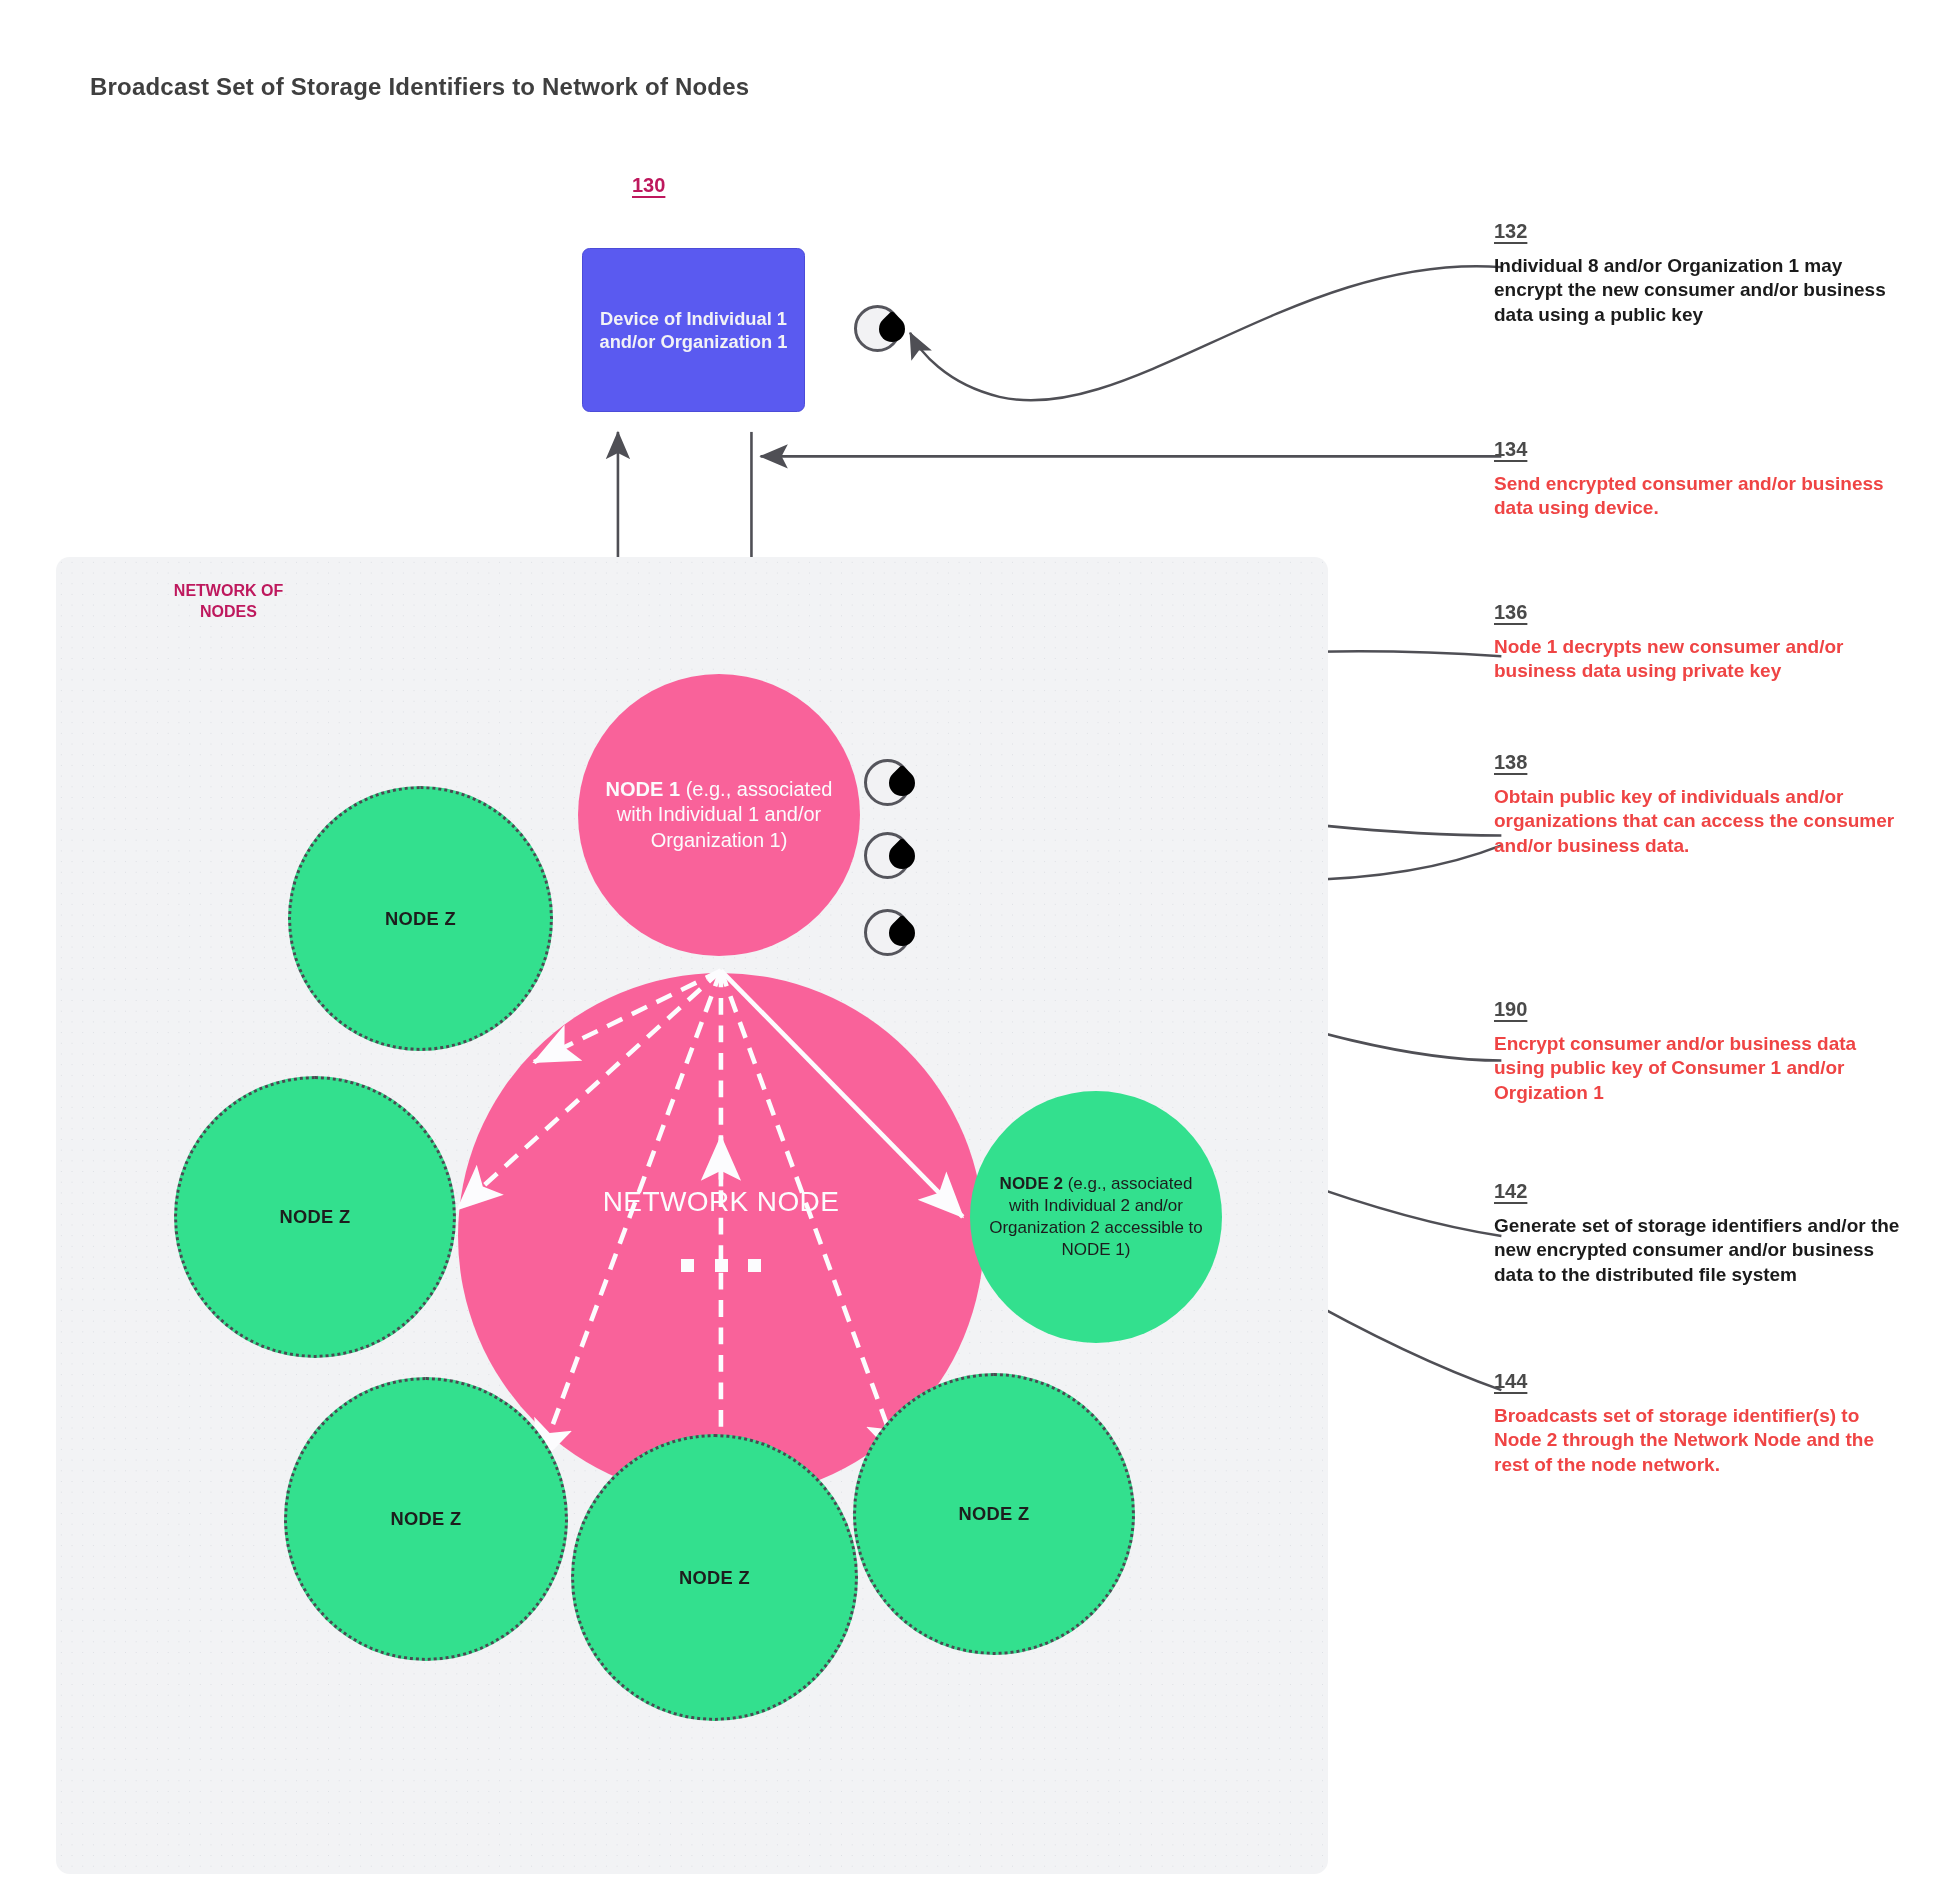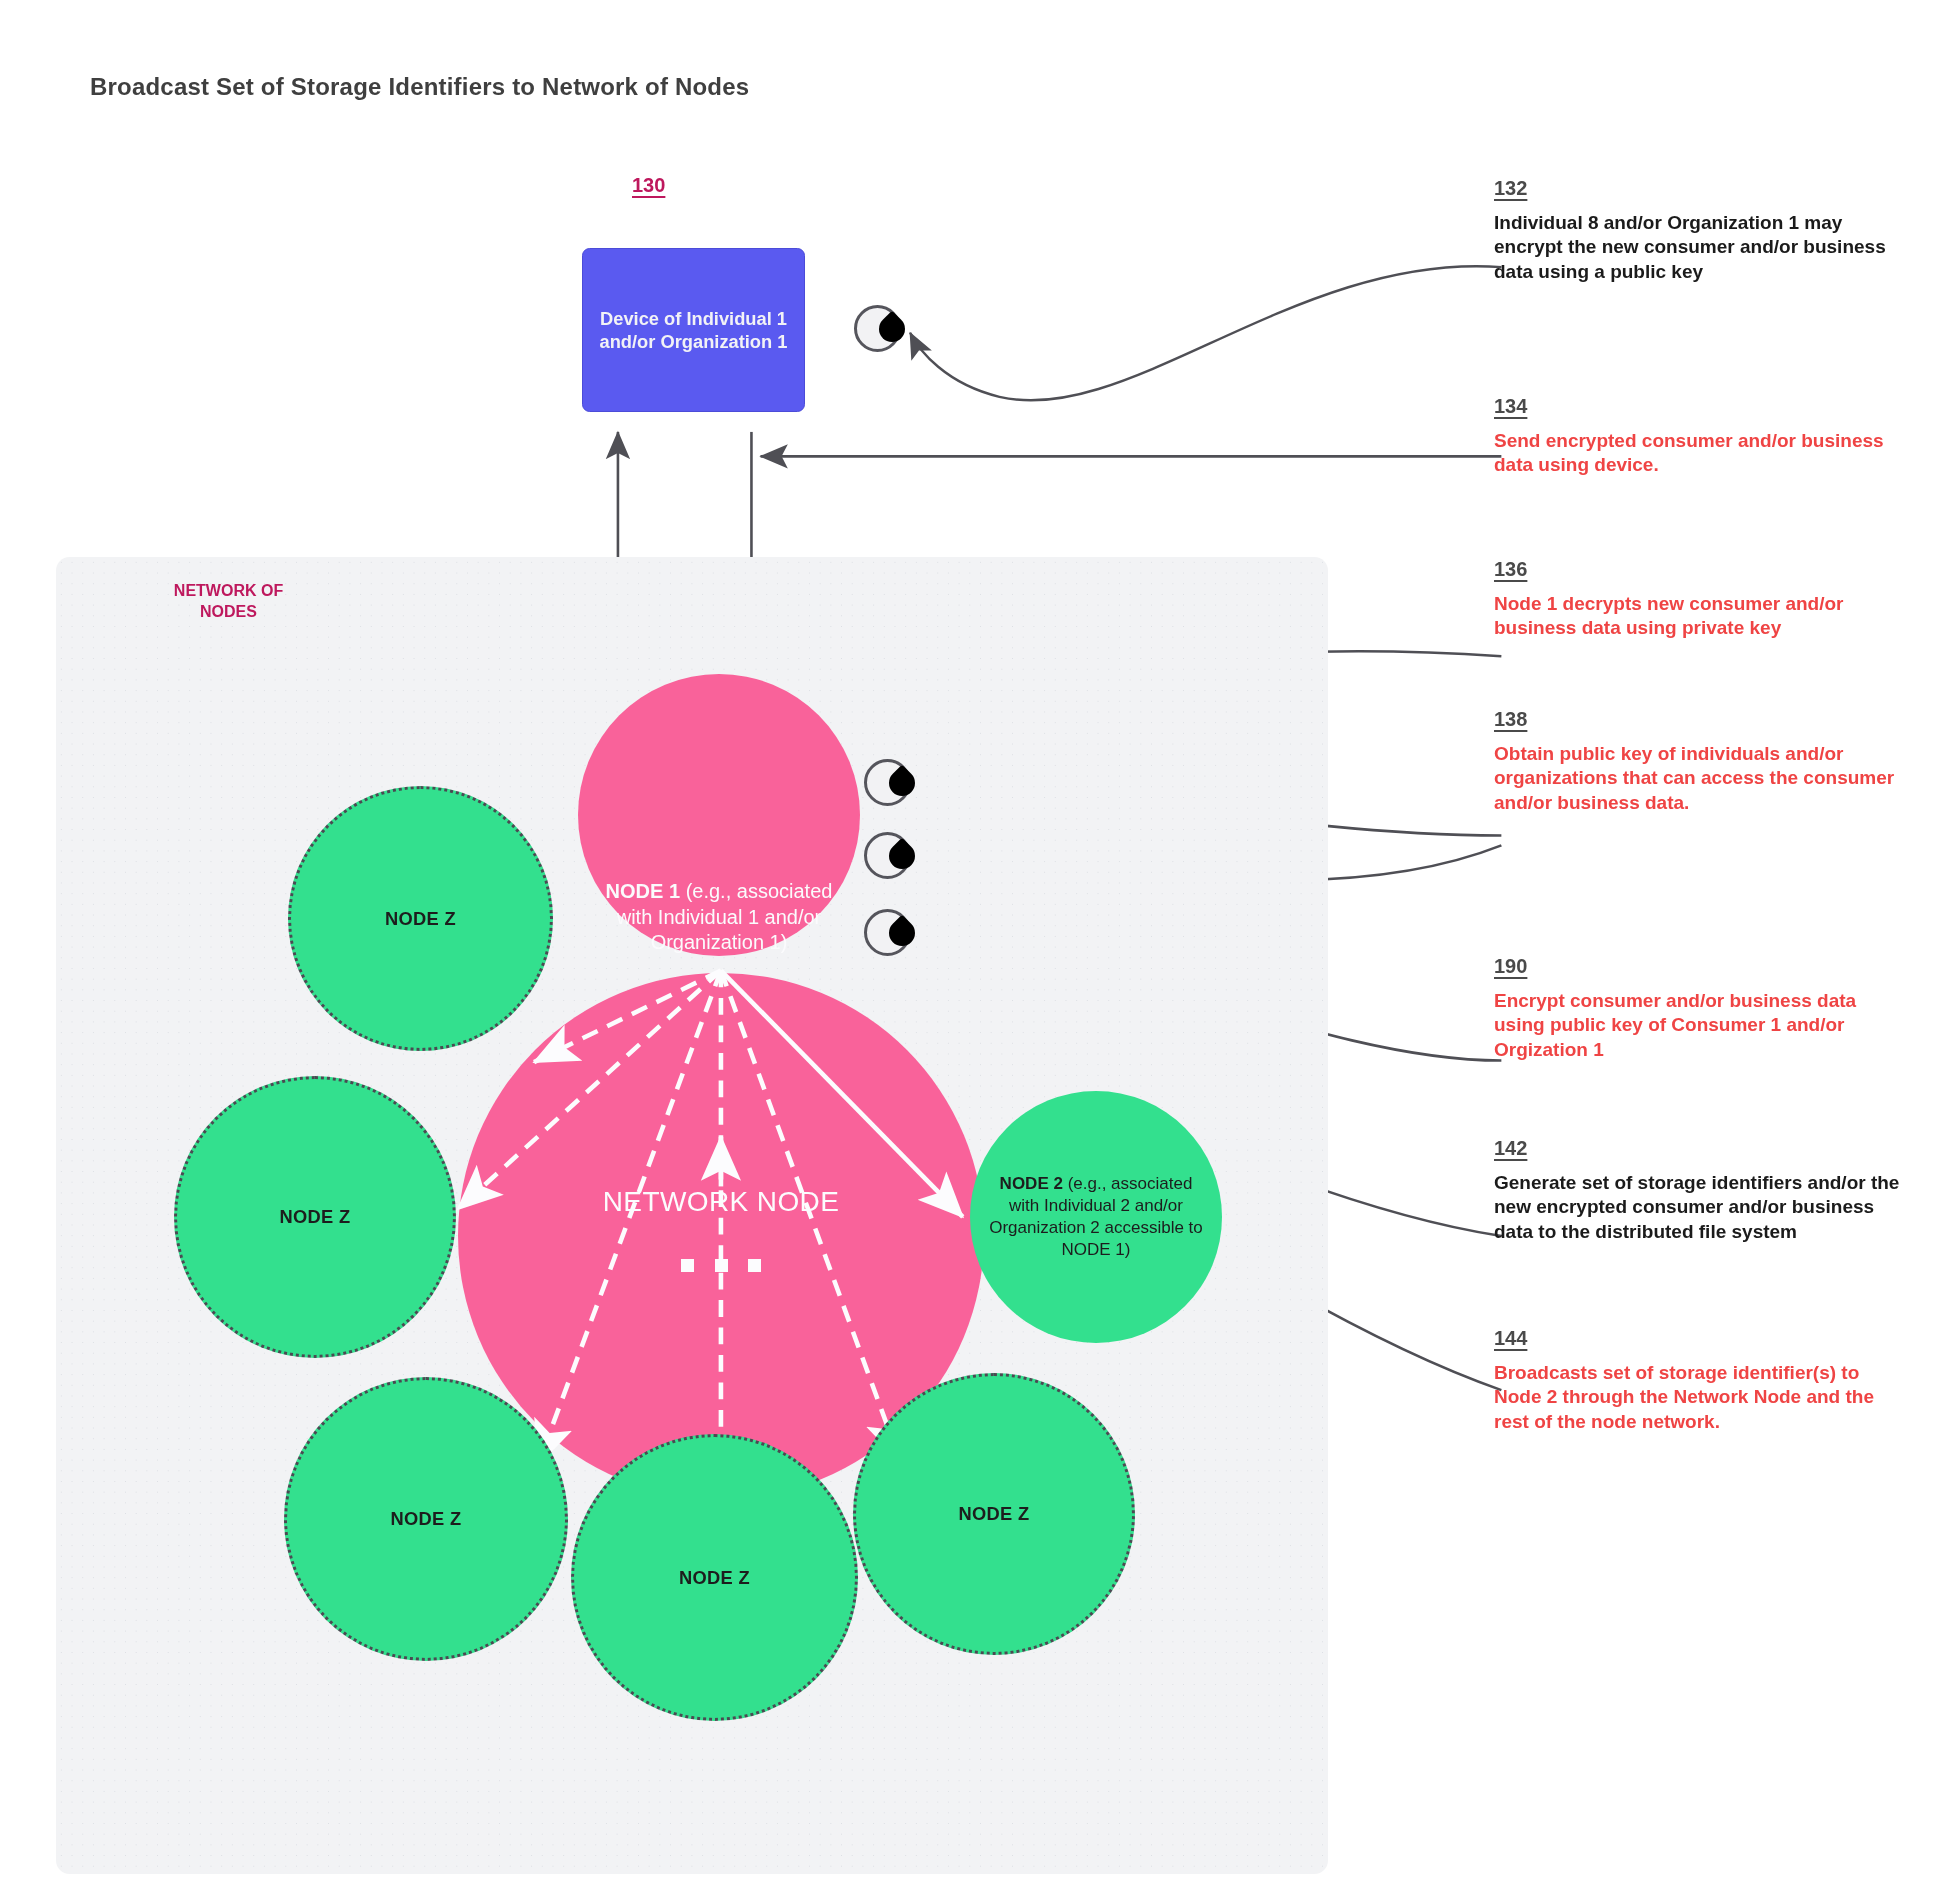--- a/index.html
+++ b/index.html
@@ -45,21 +45,21 @@
 
   
   .circ{position:absolute;border-radius:50%;display:flex;
         align-items:center;justify-content:center;text-align:center;
         box-sizing:border-box;}
   .green{background:#33e08e;border:3.1px dotted #4a4a52;
          color:#1d1d1d;font-size:18.3px;font-weight:bold;letter-spacing:0.3px;}
   #node1{
     left:578px;top:674px;width:282px;height:282px;
     background:#f9629a;color:#fbfbfd;font-size:20px;
-    line-height:1.28;padding:0 23px;align-items:flex-end;
+    line-height:1.28;padding:0 23px;
   }
   #node1 b{font-weight:bold;}
   #network-node{
     left:458px;top:973px;width:526px;height:526px;
     background:#f9629a;
   }
   #network-node-label{
     position:absolute;left:458px;top:1186px;width:526px;text-align:center;
     color:#fcfcfe;font-size:28px;font-weight:normal;letter-spacing:0.4px;
   }
@@ -94,21 +94,21 @@
     background:#000;border-radius:52% 12% 52% 52%;
     transform:rotate(-45deg);
   }
   #key-device{left:854px;top:305px;}
   #key-1{left:864px;top:759px;}
   #key-2{left:864px;top:832px;}
   #key-3{left:864px;top:909px;}
 
   
   #callouts{position:absolute;left:1494px;top:0;width:412px;}
-  .callout{position:absolute;width:408px;}
+  .callout{position:absolute;width:408px;margin-top:43px;}
   .callout .ref{
     font-size:20px;font-weight:bold;color:#4a4a4a;
     text-decoration:underline;text-underline-offset:3.8px;
     display:block;margin-bottom:10.7px;
   }
   .callout .body{font-size:19px;font-weight:bold;line-height:1.29;color:#ef4444;}
   .callout.dark .body{color:#1b1b1b;}
   #callout-132{top:177px;}
   #callout-134{top:395px;}
   #callout-136{top:558px;}

